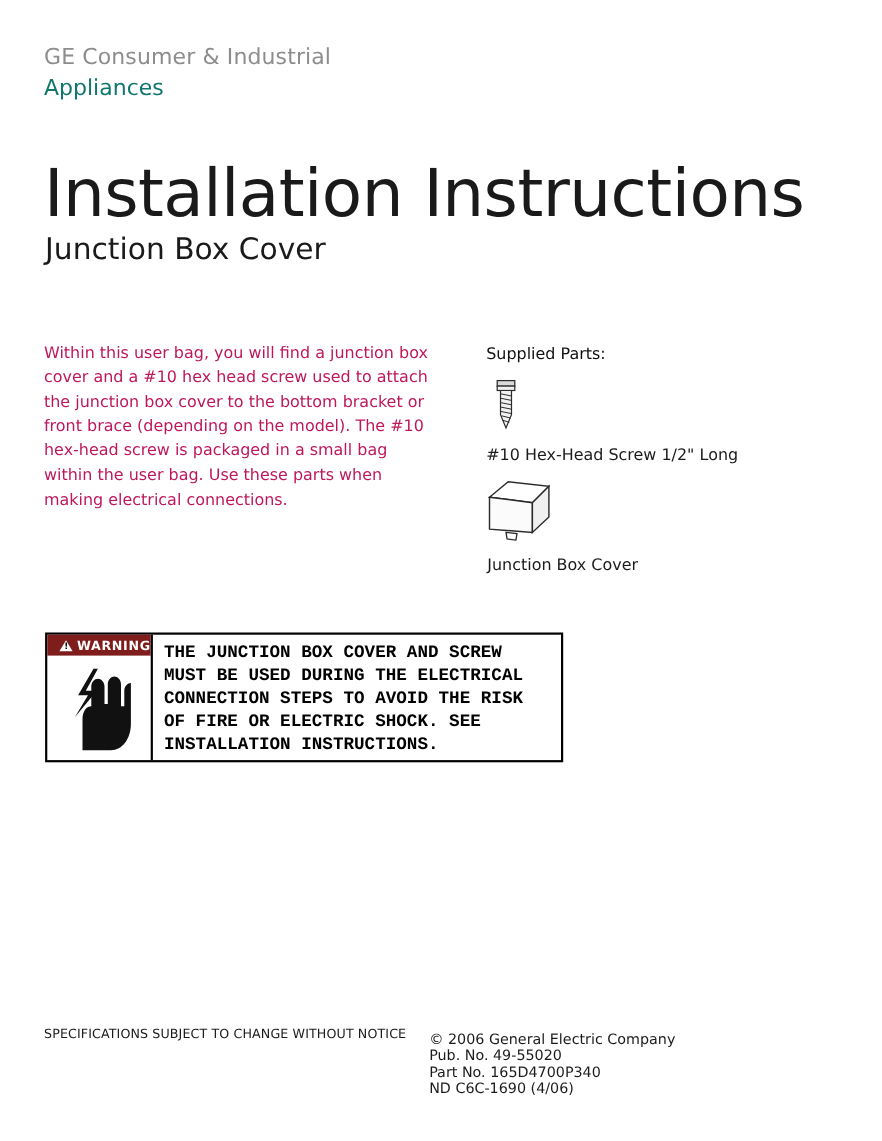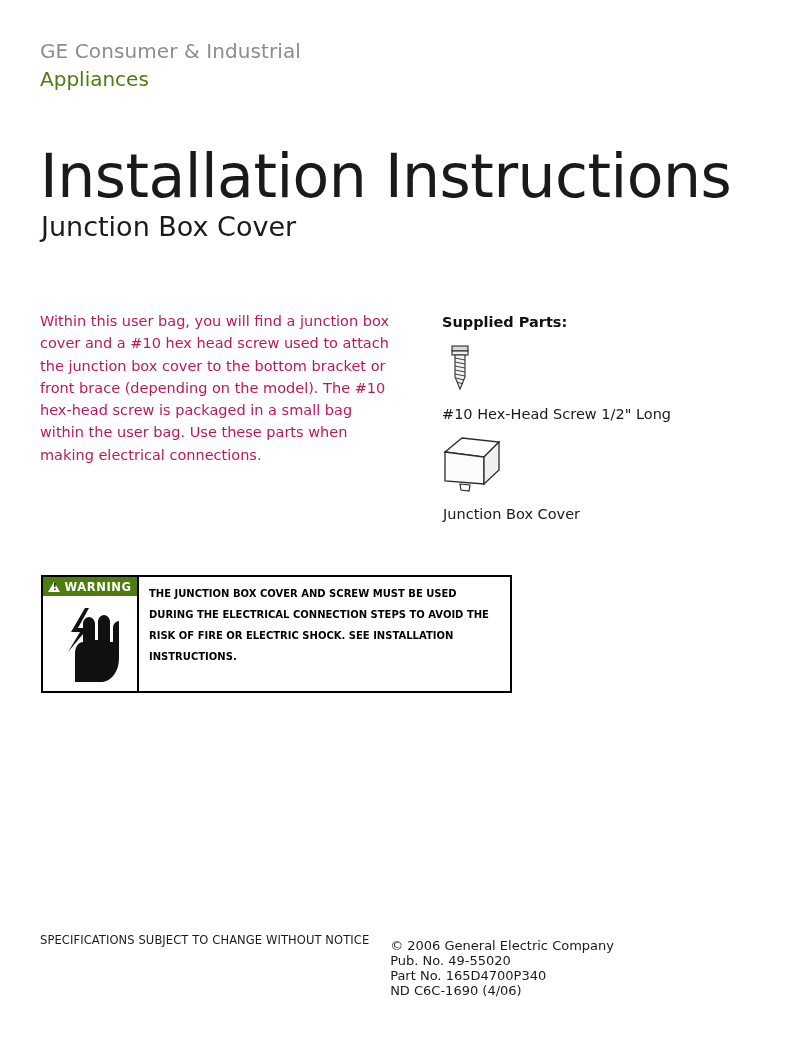--- a/index.html
+++ b/index.html
@@ -29,21 +29,21 @@
     top: 38px;
   }
   .masthead .brand-line1 {
     font-size: 20px;
     color: #8d8d8d;
     letter-spacing: 0.1px;
     line-height: 26px;
   }
   .masthead .brand-line2 {
     font-size: 20px;
-    color: #4d7c0f;
+    color: #0f766e;
     line-height: 26px;
     margin-top: 2px;
   }
 
   
   .doc-title {
     position: absolute;
     left: 40px;
     top: 148px;
     font-size: 60px;
@@ -77,21 +77,21 @@
 
   
   .parts {
     position: absolute;
     left: 442px;
     top: 312px;
     width: 330px;
   }
   .parts-heading {
     font-size: 14.5px;
-    font-weight: bold;
+    font-weight: normal;
     color: #111;
     line-height: 20px;
   }
   .part-figure-screw {
     margin-top: 12px;
     margin-left: 2px;
     height: 56px;
   }
   .part-caption {
     font-size: 14.5px;
@@ -129,29 +129,29 @@
     background: #fff;
   }
   .warning-left {
     width: 96px;
     border-right: 2px solid #000;
     box-sizing: border-box;
     display: flex;
     flex-direction: column;
   }
   .warning-banner {
-    background: #4d7c0f;
+    background: #7f1d1d;
     color: #fff;
     font-size: 11.5px;
     font-weight: bold;
     letter-spacing: 0.6px;
     height: 19px;
     display: flex;
     align-items: center;
-    justify-content: center;
+    justify-content: flex-end;
     gap: 4px;
   }
   .warning-banner .tri {
     width: 0;
     height: 0;
     border-left: 6px solid transparent;
     border-right: 6px solid transparent;
     border-bottom: 10px solid #fff;
     position: relative;
   }
@@ -168,24 +168,25 @@
   .warning-pictogram {
     flex: 1;
     display: flex;
     align-items: center;
     justify-content: center;
     padding-bottom: 2px;
   }
   .warning-text {
     flex: 1;
     padding: 6px 8px 6px 10px;
-    font-size: 10px;
+    font-size: 16px;
     font-weight: bold;
     line-height: 21px;
     color: #000;
+    font-family: Liberation Mono, monospace;
   }
 
   
   .footer-left {
     position: absolute;
     left: 40px;
     top: 933px;
     font-size: 11.5px;
     color: #1b1b1b;
     letter-spacing: 0.1px;

